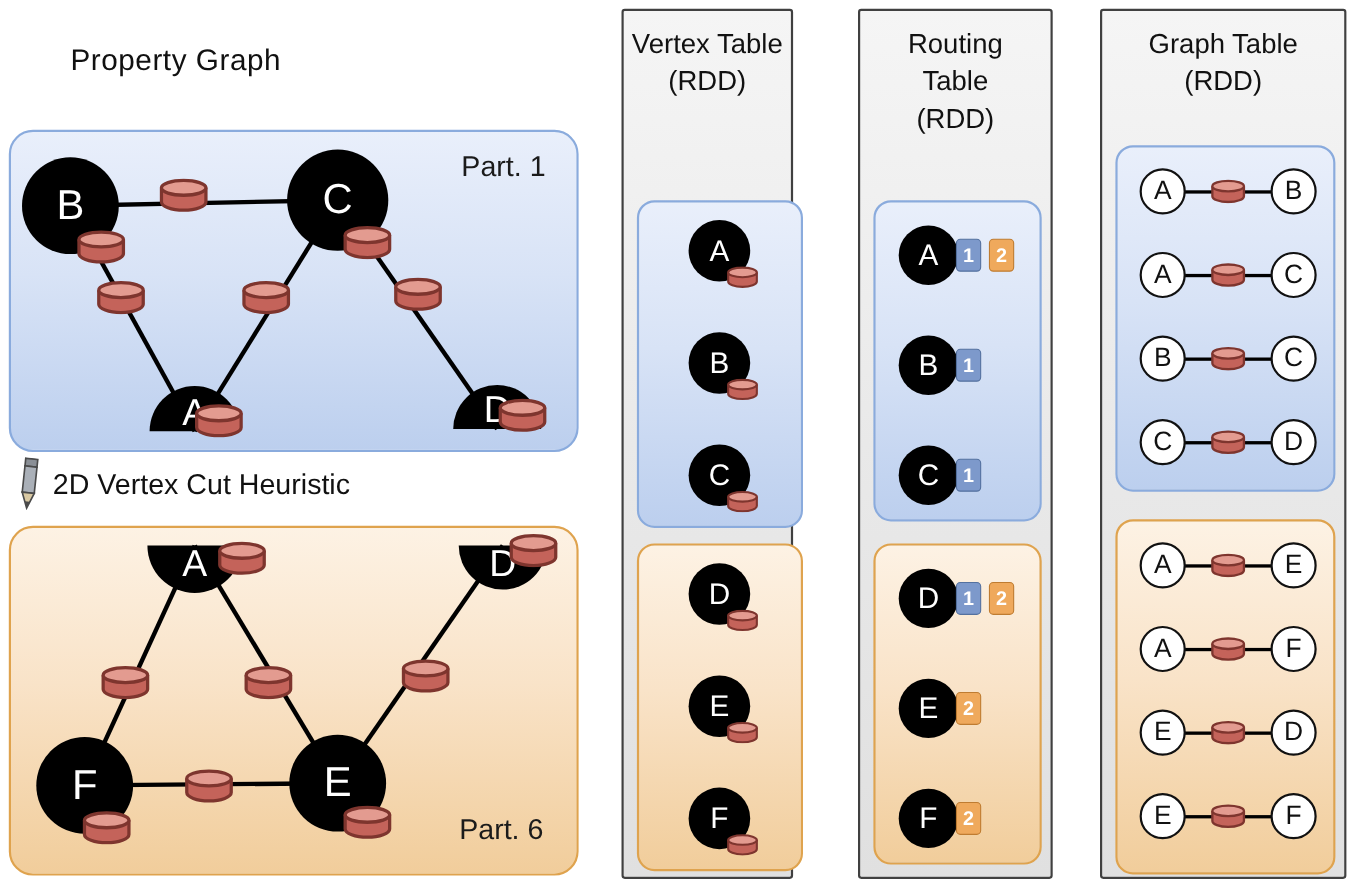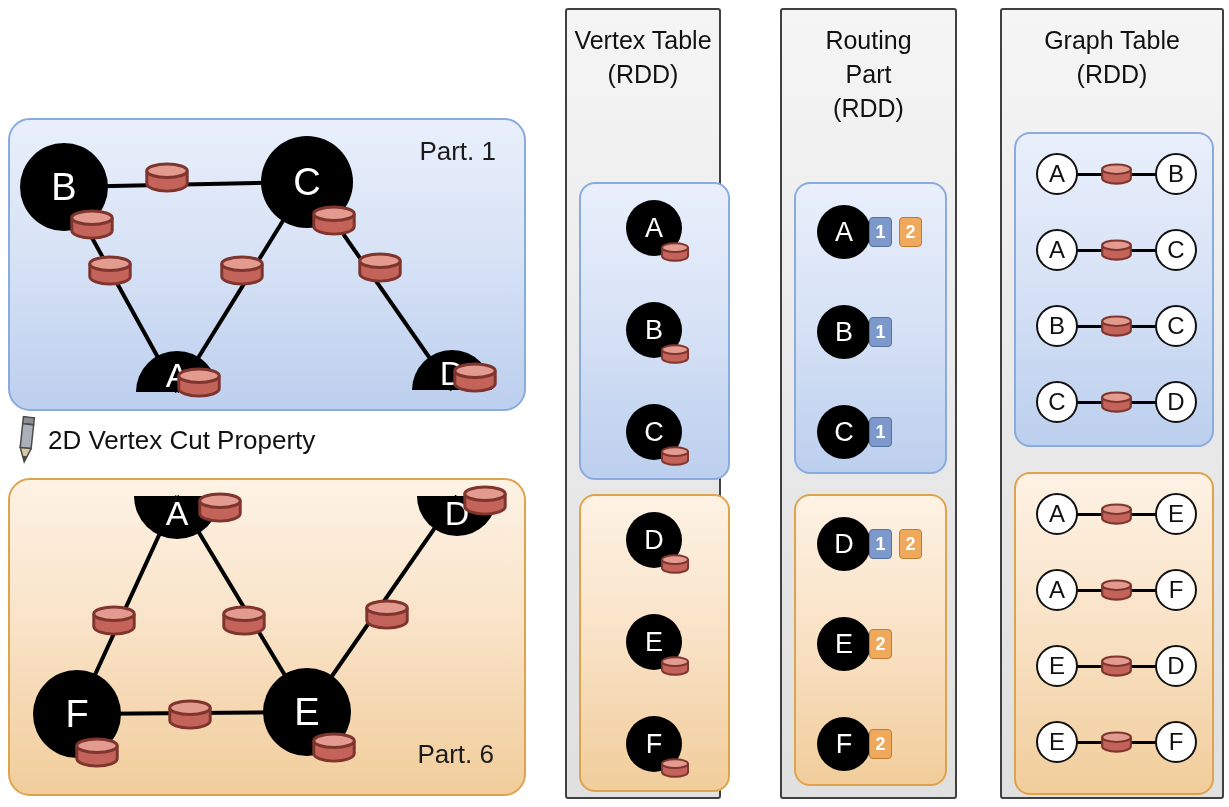--- a/index.html
+++ b/index.html
@@ -55,20 +55,21 @@
            border:1.5px solid transparent; z-index:2; }
   .enode { position:absolute; background:#fff; border:2.5px solid #111; border-radius:50%; color:#111;
            display:flex; align-items:center; justify-content:center; font-size:24px; z-index:2; }
   .eline { position:absolute; background:#000; height:3px; z-index:1; }
 </style>
 </head>
 <body>
 
 <div class="stage">
 
+  <div class="pg-title">Property Graph</div>
 
   <div class="part-box theme-blue" id="part1">
     <svg class="edge-layer" viewBox="0 0 514 289" preserveAspectRatio="none">
         <line x1="54" y1="67" x2="297" y2="62" stroke="#000000" stroke-width="4"></line>
         <line x1="54" y1="67" x2="167" y2="272" stroke="#000000" stroke-width="4"></line>
         <line x1="297" y1="62" x2="167" y2="272" stroke="#000000" stroke-width="4"></line>
         <line x1="297" y1="62" x2="442" y2="270" stroke="#000000" stroke-width="4"></line>
       </svg>
     <div class="part-label">Part. 1</div>
   <div class="gnode" style="left: 10px; width: 88px; top: 23px; height: 88px; border-radius: 50%;">B</div>
@@ -111,21 +112,21 @@
 
   <div class="heuristic">
     <span class="pencil-wrap">
       <svg width="24" height="48" viewBox="0 0 24 48">
         <rect x="7" y="1" width="11" height="7" fill="#8a8f96" stroke="#4a4a4a" stroke-width="1.5"></rect>
         <rect x="7" y="8" width="11" height="24" fill="#aab0b8" stroke="#4a4a4a" stroke-width="1.5"></rect>
         <path d="M7 32 L18 32 L12.5 46 Z" fill="#d9c9a3" stroke="#4a4a4a" stroke-width="1.5"></path>
         <path d="M10.3 40 L14.7 40 L12.5 46 Z" fill="#4a4a4a"></path>
       </svg>
     </span>
-    <span>2D Vertex Cut Property</span>
+    <span>2D Vertex Cut Heuristic</span>
   </div>
 
   <div class="part-box theme-orange" id="part2">
     <svg class="edge-layer" viewBox="0 0 514 314" preserveAspectRatio="none">
         <line x1="167" y1="16" x2="67" y2="234" stroke="#000000" stroke-width="4"></line>
         <line x1="167" y1="16" x2="297" y2="232" stroke="#000000" stroke-width="4"></line>
         <line x1="447" y1="16" x2="297" y2="232" stroke="#000000" stroke-width="4"></line>
         <line x1="67" y1="234" x2="297" y2="232" stroke="#000000" stroke-width="4"></line>
       </svg>
     <div class="part-label">Part. 6</div>
@@ -201,21 +202,21 @@
         <div class="tnode" style="left: 45px; top: 220px; width: 56px; height: 56px;">F</div>
         <div class="cyl" style="left: 79px; top: 262px;"><svg width="30" height="20" viewBox="0 0 34 23">
             <path d="M2 6.5 L2 16 C2 19 8.7 21.6 17 21.6 C25.3 21.6 32 19 32 16 L32 6.5" fill="#c4635a" stroke="#7e352e" stroke-width="2.2"></path>
             <ellipse cx="17" cy="6.5" rx="15" ry="5" fill="#e39b90" stroke="#7e352e" stroke-width="2.2"></ellipse>
           </svg></div>
       </div>
   </div>
 
   <div class="col" id="routing-col">
     <div class="col-title">Routing
-Part
+Table
 (RDD)</div>
     <div class="group theme-blue" id="rt-blue">
         <div class="tnode" style="left: 21px; top: 21px; width: 54px; height: 54px;">A</div>
         <div class="badge" style="left: 73px; top: 33px; background: rgb(125, 153, 203); border-color: rgb(84, 113, 159);">1</div>
         <div class="badge" style="left: 103px; top: 33px; background: rgb(239, 169, 92); border-color: rgb(191, 124, 49);">2</div>
         <div class="tnode" style="left: 21px; top: 121px; width: 54px; height: 54px;">B</div>
         <div class="badge" style="left: 73px; top: 133px; background: rgb(125, 153, 203); border-color: rgb(84, 113, 159);">1</div>
         <div class="tnode" style="left: 21px; top: 221px; width: 54px; height: 54px;">C</div>
         <div class="badge" style="left: 73px; top: 233px; background: rgb(125, 153, 203); border-color: rgb(84, 113, 159);">1</div>
       </div>

